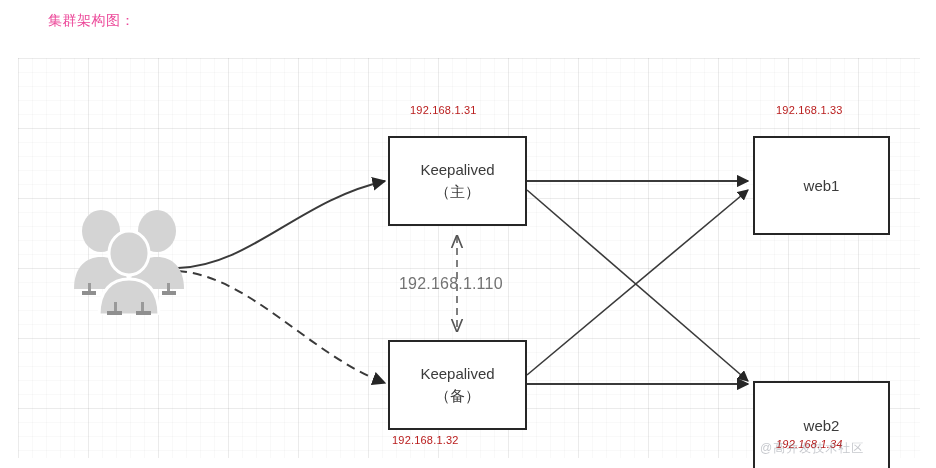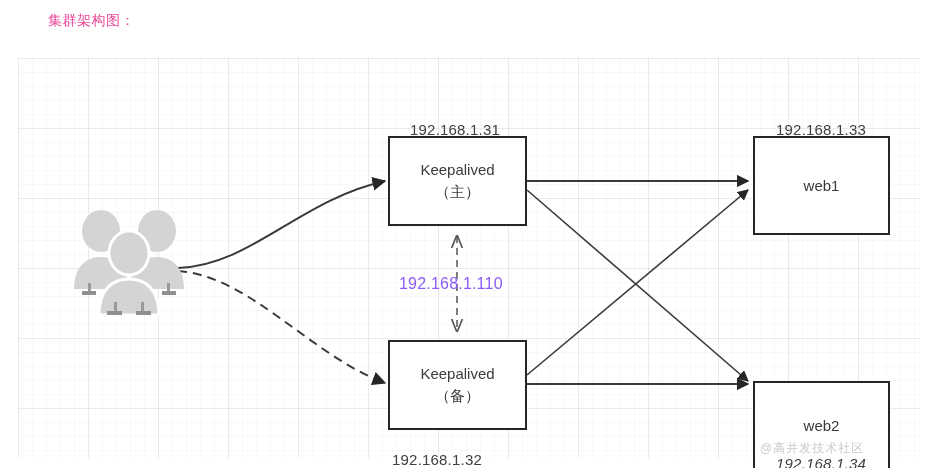--- a/index.html
+++ b/index.html
@@ -57,30 +57,29 @@
     flex-direction: column;
     align-items: center;
     justify-content: center;
     font-size: 15px;
     color: #3b3b3b;
     line-height: 1.45;
   }
   .node-box .line2 { display: block; }
   .ip-label {
     position: absolute;
-    font-size: 15px;
-    color: #404040;
+    font-size: 11px;
+    color: #b91c1c;
     white-space: nowrap;
     letter-spacing: 0.2px;
-    margin-top: 17px;
   }
   .vip-label {
     position: absolute;
     font-size: 16px;
-    color: #8b5cf6;
+    color: #737373;
     white-space: nowrap;
     letter-spacing: 0.2px;
   }
   #users-icon {
     position: absolute;
     left: 68px;
     top: 205px;
     width: 122px;
     height: 110px;
   }

